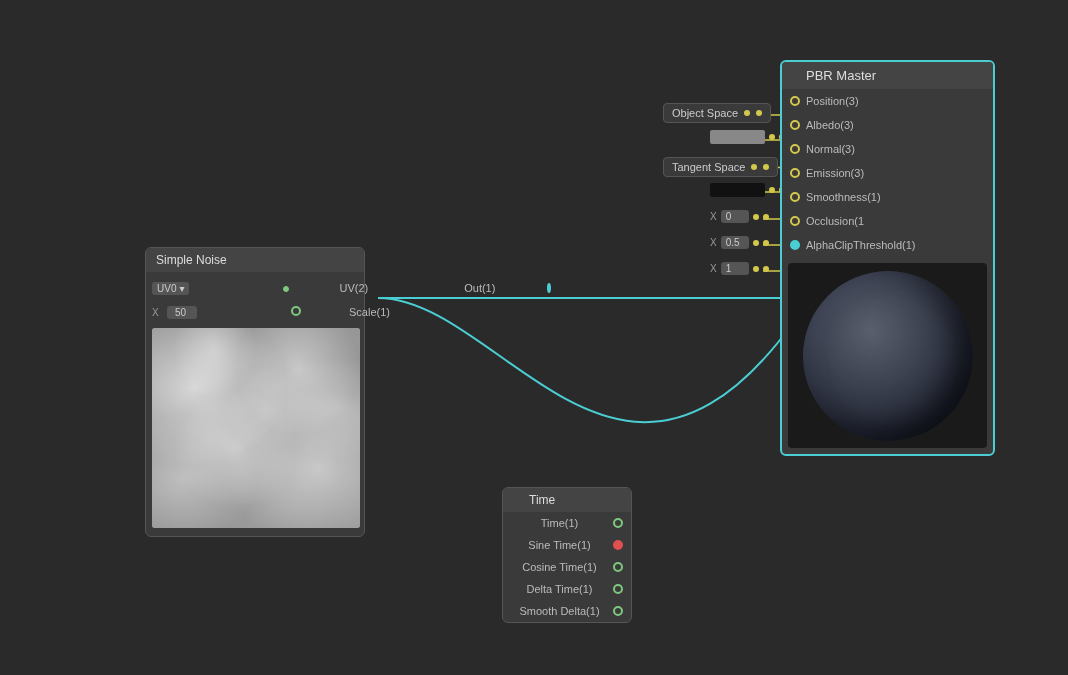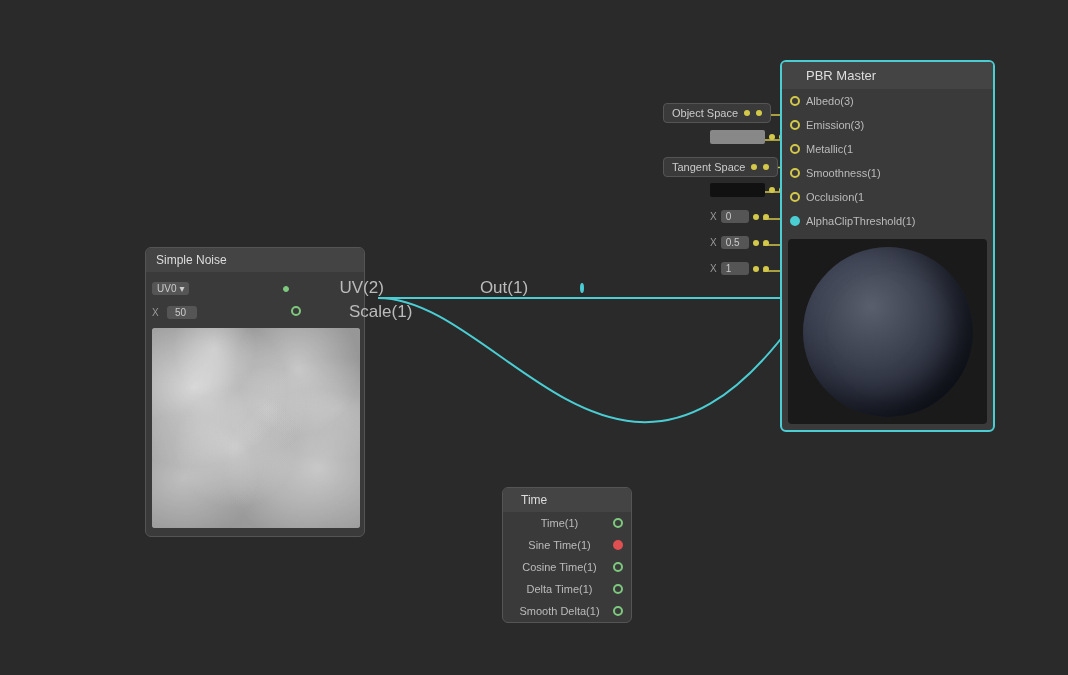--- a/index.html
+++ b/index.html
@@ -45,21 +45,21 @@
       display: flex;
       align-items: center;
       padding: 2px 6px;
       height: 24px;
       gap: 44px;
     }
 
     .socket-label {
       margin-left: 4px;
       margin-right: 4px;
-      font-size: 17px;
+      font-size: 11px;
       color: #bbb;
     }
 
     
     .uv-selector {
       background: #555;
       border-radius: 3px;
       padding: 1px 5px;
       font-size: 10px;
       color: #ccc;
@@ -184,21 +184,21 @@
       top: 487px;
       width: 130px;
       background: #3a3a3a;
       border-radius: 6px;
       border: 1px solid #555;
     }
 
     .time-header {
       background: #444;
       border-radius: 5px 5px 0 0;
-      padding: 5px 18px;
+      padding: 5px 26px;
       font-size: 12px;
       color: #ddd;
     }
 
     .time-row {
       display: flex;
       align-items: center;
       justify-content: flex-end;
       padding: 2px 8px;
       height: 22px;
@@ -333,29 +333,33 @@
   <span style="width:6px;height:6px;border-radius:50%;background:#d4c84a;display:inline-block;"></span>
 </div>
 
 <div class="pbr-node">
   <div class="pbr-header">
     <span>PBR Master</span>
   </div>
   <div>
     <div class="pbr-row">
       <span style="width:10px;height:10px;border-radius:50%;border:2px solid #d4c84a;display:inline-block;margin-right:6px;"></span>
+      <span class="pbr-label">Position(3)</span>
+    </div>
+    <div class="pbr-row">
+      <span style="width:10px;height:10px;border-radius:50%;border:2px solid #d4c84a;display:inline-block;margin-right:6px;"></span>
       <span class="pbr-label">Albedo(3)</span>
     </div>
     <div class="pbr-row">
       <span style="width:10px;height:10px;border-radius:50%;border:2px solid #d4c84a;display:inline-block;margin-right:6px;"></span>
+      <span class="pbr-label">Normal(3)</span>
+    </div>
+    <div class="pbr-row">
+      <span style="width:10px;height:10px;border-radius:50%;border:2px solid #d4c84a;display:inline-block;margin-right:6px;"></span>
       <span class="pbr-label">Emission(3)</span>
-    </div>
-    <div class="pbr-row">
-      <span style="width:10px;height:10px;border-radius:50%;border:2px solid #d4c84a;display:inline-block;margin-right:6px;"></span>
-      <span class="pbr-label">Metallic(1</span>
     </div>
     <div class="pbr-row">
       <span style="width:10px;height:10px;border-radius:50%;border:2px solid #d4c84a;display:inline-block;margin-right:6px;"></span>
       <span class="pbr-label">Smoothness(1)</span>
     </div>
     <div class="pbr-row">
       <span style="width:10px;height:10px;border-radius:50%;border:2px solid #d4c84a;display:inline-block;margin-right:6px;"></span>
       <span class="pbr-label">Occlusion(1</span>
     </div>
     <div class="pbr-row">

